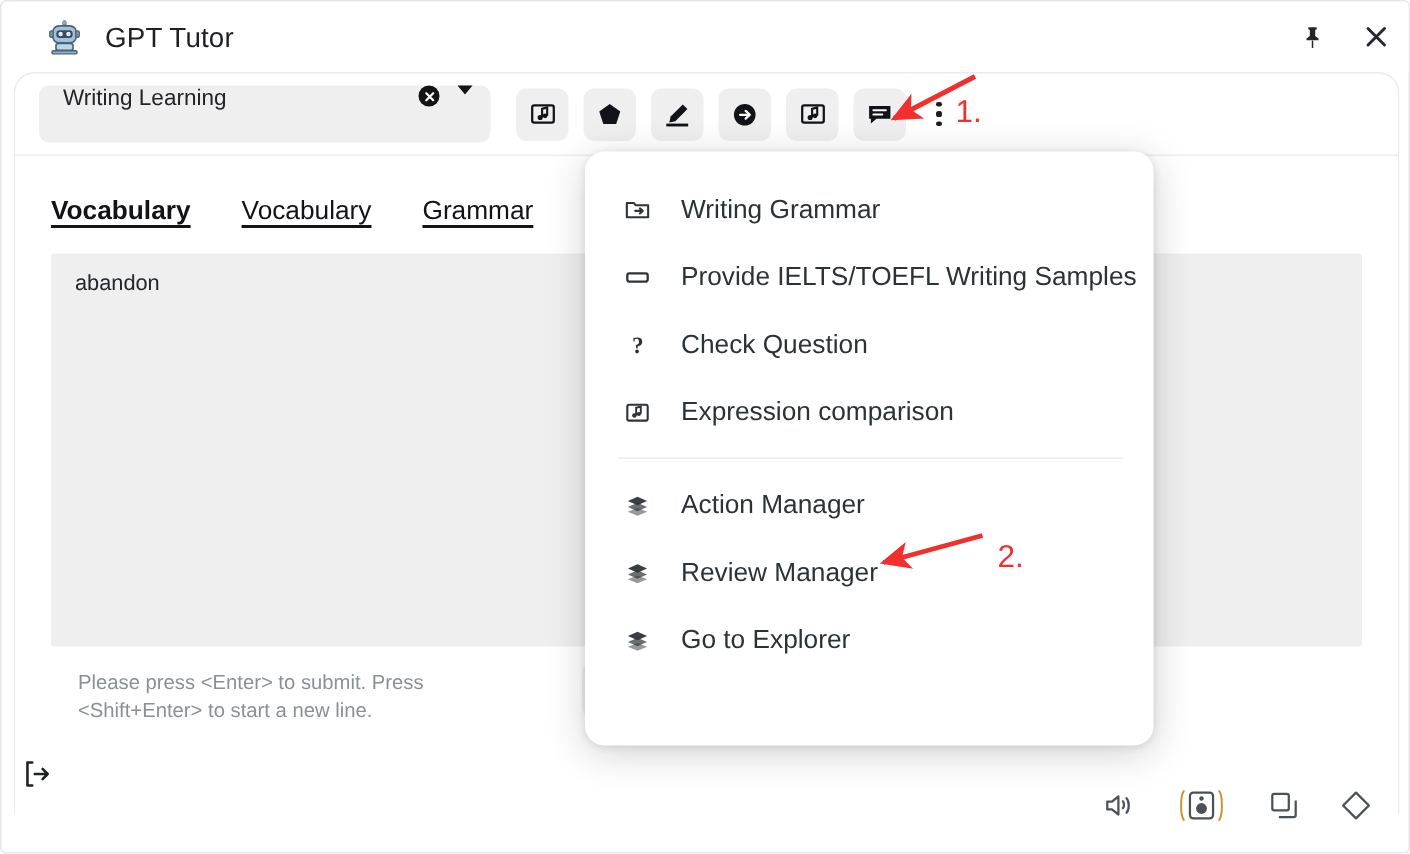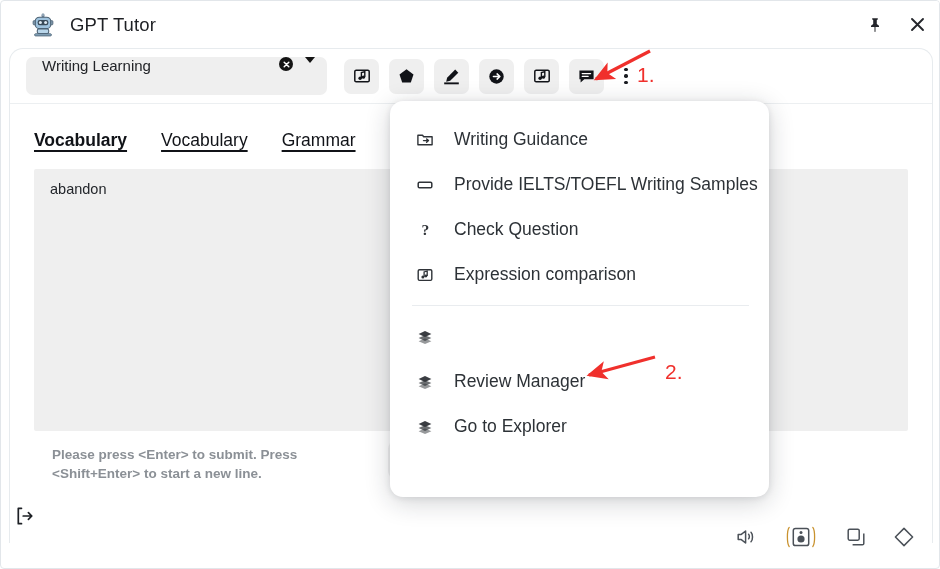--- a/index.html
+++ b/index.html
@@ -152,21 +152,20 @@
     margin-top: 14px;
     display: flex; align-items: flex-start;
     position: relative;
   }
   .hint {
     font-size: 13.5px;
     line-height: 19px;
     color: #8b9096;
     width: 320px;
     padding-left: 18px;
-    font-weight: bold;
   }
   .send-btn {
     position: absolute;
     left: 354px; top: -4px;
     width: 52px; height: 38px;
     background: #f2f2f2;
     border-radius: 8px;
     display: flex; align-items: center; justify-content: center;
     cursor: pointer;
   }
@@ -402,21 +401,21 @@
   </div>
 
   <div class="menu">
     <div class="menu-item">
       <span class="menu-ic">
         <svg width="18" height="18" viewBox="0 0 18 18" fill="none" stroke="#2f3338" stroke-width="1.4" stroke-linejoin="round">
           <path d="M1.9 4.3h4.6l1.2 1.5h8.4v8H1.9z"></path>
           <path d="M7.5 9.6h4.8M10.6 7.9l1.9 1.7-1.9 1.7" stroke-linecap="round"></path>
         </svg>
       </span>
-      <span class="menu-label">Writing Guidance</span>
+      <span class="menu-label">Writing Grammar</span>
     </div>
 
     <div class="menu-item">
       <span class="menu-ic">
         <svg width="18" height="18" viewBox="0 0 18 18" fill="none" stroke="#2f3338" stroke-width="1.5">
           <rect x="2.2" y="6.3" width="13.6" height="5.4" rx="1.3"></rect>
         </svg>
       </span>
       <span class="menu-label">Provide IELTS/TOEFL Writing Samples</span>
     </div>
@@ -446,20 +445,21 @@
     <div class="menu-sep"></div>
 
     <div class="menu-item">
       <span class="menu-ic">
         <svg width="18" height="18" viewBox="0 0 18 18" fill="#2f3338">
           <path d="M9 3.1L15.4 6 9 8.9 2.6 6z" opacity=".95"></path>
           <path d="M9 7.2L15.4 10 9 12.9 2.6 10z" opacity=".7"></path>
           <path d="M9 10.6L15.4 13.2 9 15.9 2.6 13.2z" opacity=".5"></path>
         </svg>
       </span>
+      <span class="menu-label">Action Manager</span>
     </div>
 
     <div class="menu-item">
       <span class="menu-ic">
         <svg width="18" height="18" viewBox="0 0 18 18" fill="#2f3338">
           <path d="M9 3.1L15.4 6 9 8.9 2.6 6z" opacity=".95"></path>
           <path d="M9 7.2L15.4 10 9 12.9 2.6 10z" opacity=".7"></path>
           <path d="M9 10.6L15.4 13.2 9 15.9 2.6 13.2z" opacity=".5"></path>
         </svg>
       </span>

